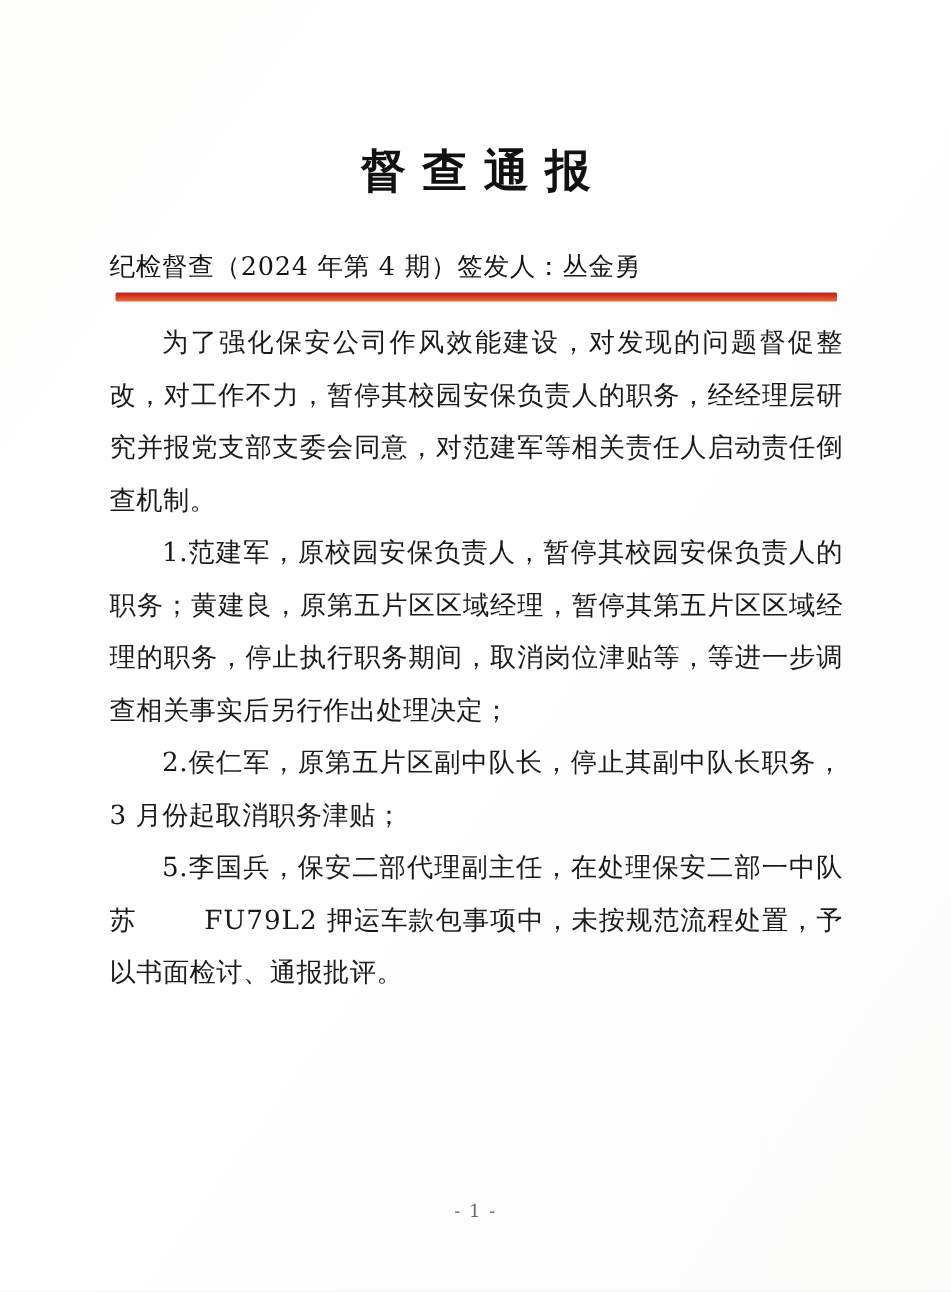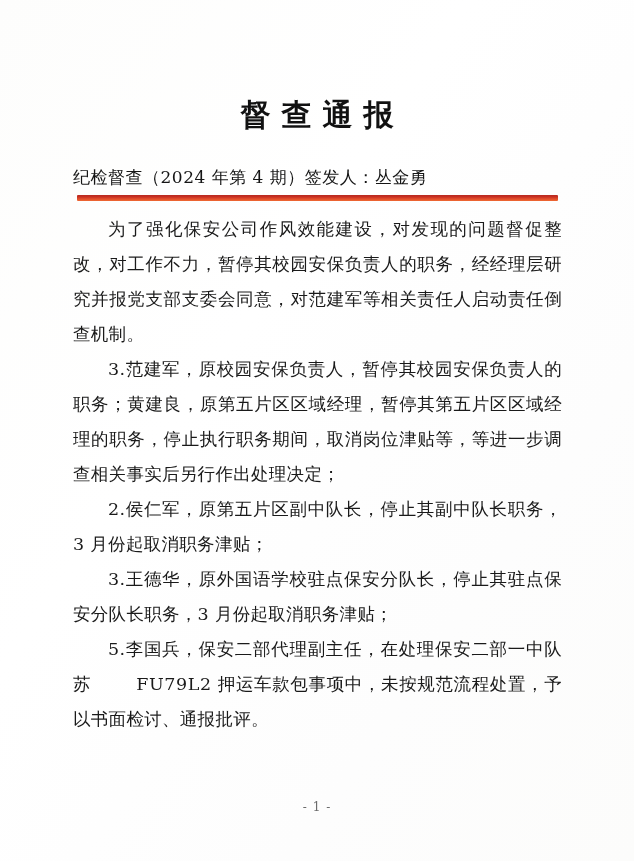--- a/index.html
+++ b/index.html
@@ -118,20 +118,19 @@
 
   <div class="subtitle-row">
     <span class="issue-label">纪检督查（2024 年第 4 期）</span>
     <span class="signer-block">签发人：丛金勇</span>
   </div>
 
   <div class="red-rule"></div>
 
   <div class="body-text">
     <p class="para">为了强化保安公司作风效能建设，对发现的问题督促整改，对工作不力，暂停其校园安保负责人的职务，经经理层研究并报党支部支委会同意，对范建军等相关责任人启动责任倒查机制。</p>
-    <p class="para">3.范建军，原校园安保负责人，暂停其校园安保负责人的职务；黄建良，原第五片区区域经理，暂停其第五片区区域经理的职务，停止执行职务期间，取消岗位津贴等，等进一步调查相关事实后另行作出处理决定；</p>
+    <p class="para">1.范建军，原校园安保负责人，暂停其校园安保负责人的职务；黄建良，原第五片区区域经理，暂停其第五片区区域经理的职务，停止执行职务期间，取消岗位津贴等，等进一步调查相关事实后另行作出处理决定；</p>
     <p class="para">2.侯仁军，原第五片区副中队长，停止其副中队长职务，3 月份起取消职务津贴；</p>
-    <p class="para">3.王德华，原外国语学校驻点保安分队长，停止其驻点保安分队长职务，3 月份起取消职务津贴；</p>
     <p class="para"><span>5.李国兵，保安二部代理副主任，在处理保安二部一中队苏</span><span class="plate-code">FU79L2</span><span> 押运车款包事项中，未按规范流程处置，予以书面检讨、通报批评。</span></p>
   </div>
 
   <div class="page-number">- 1 -</div>
 </div>
 
 </body></html>

